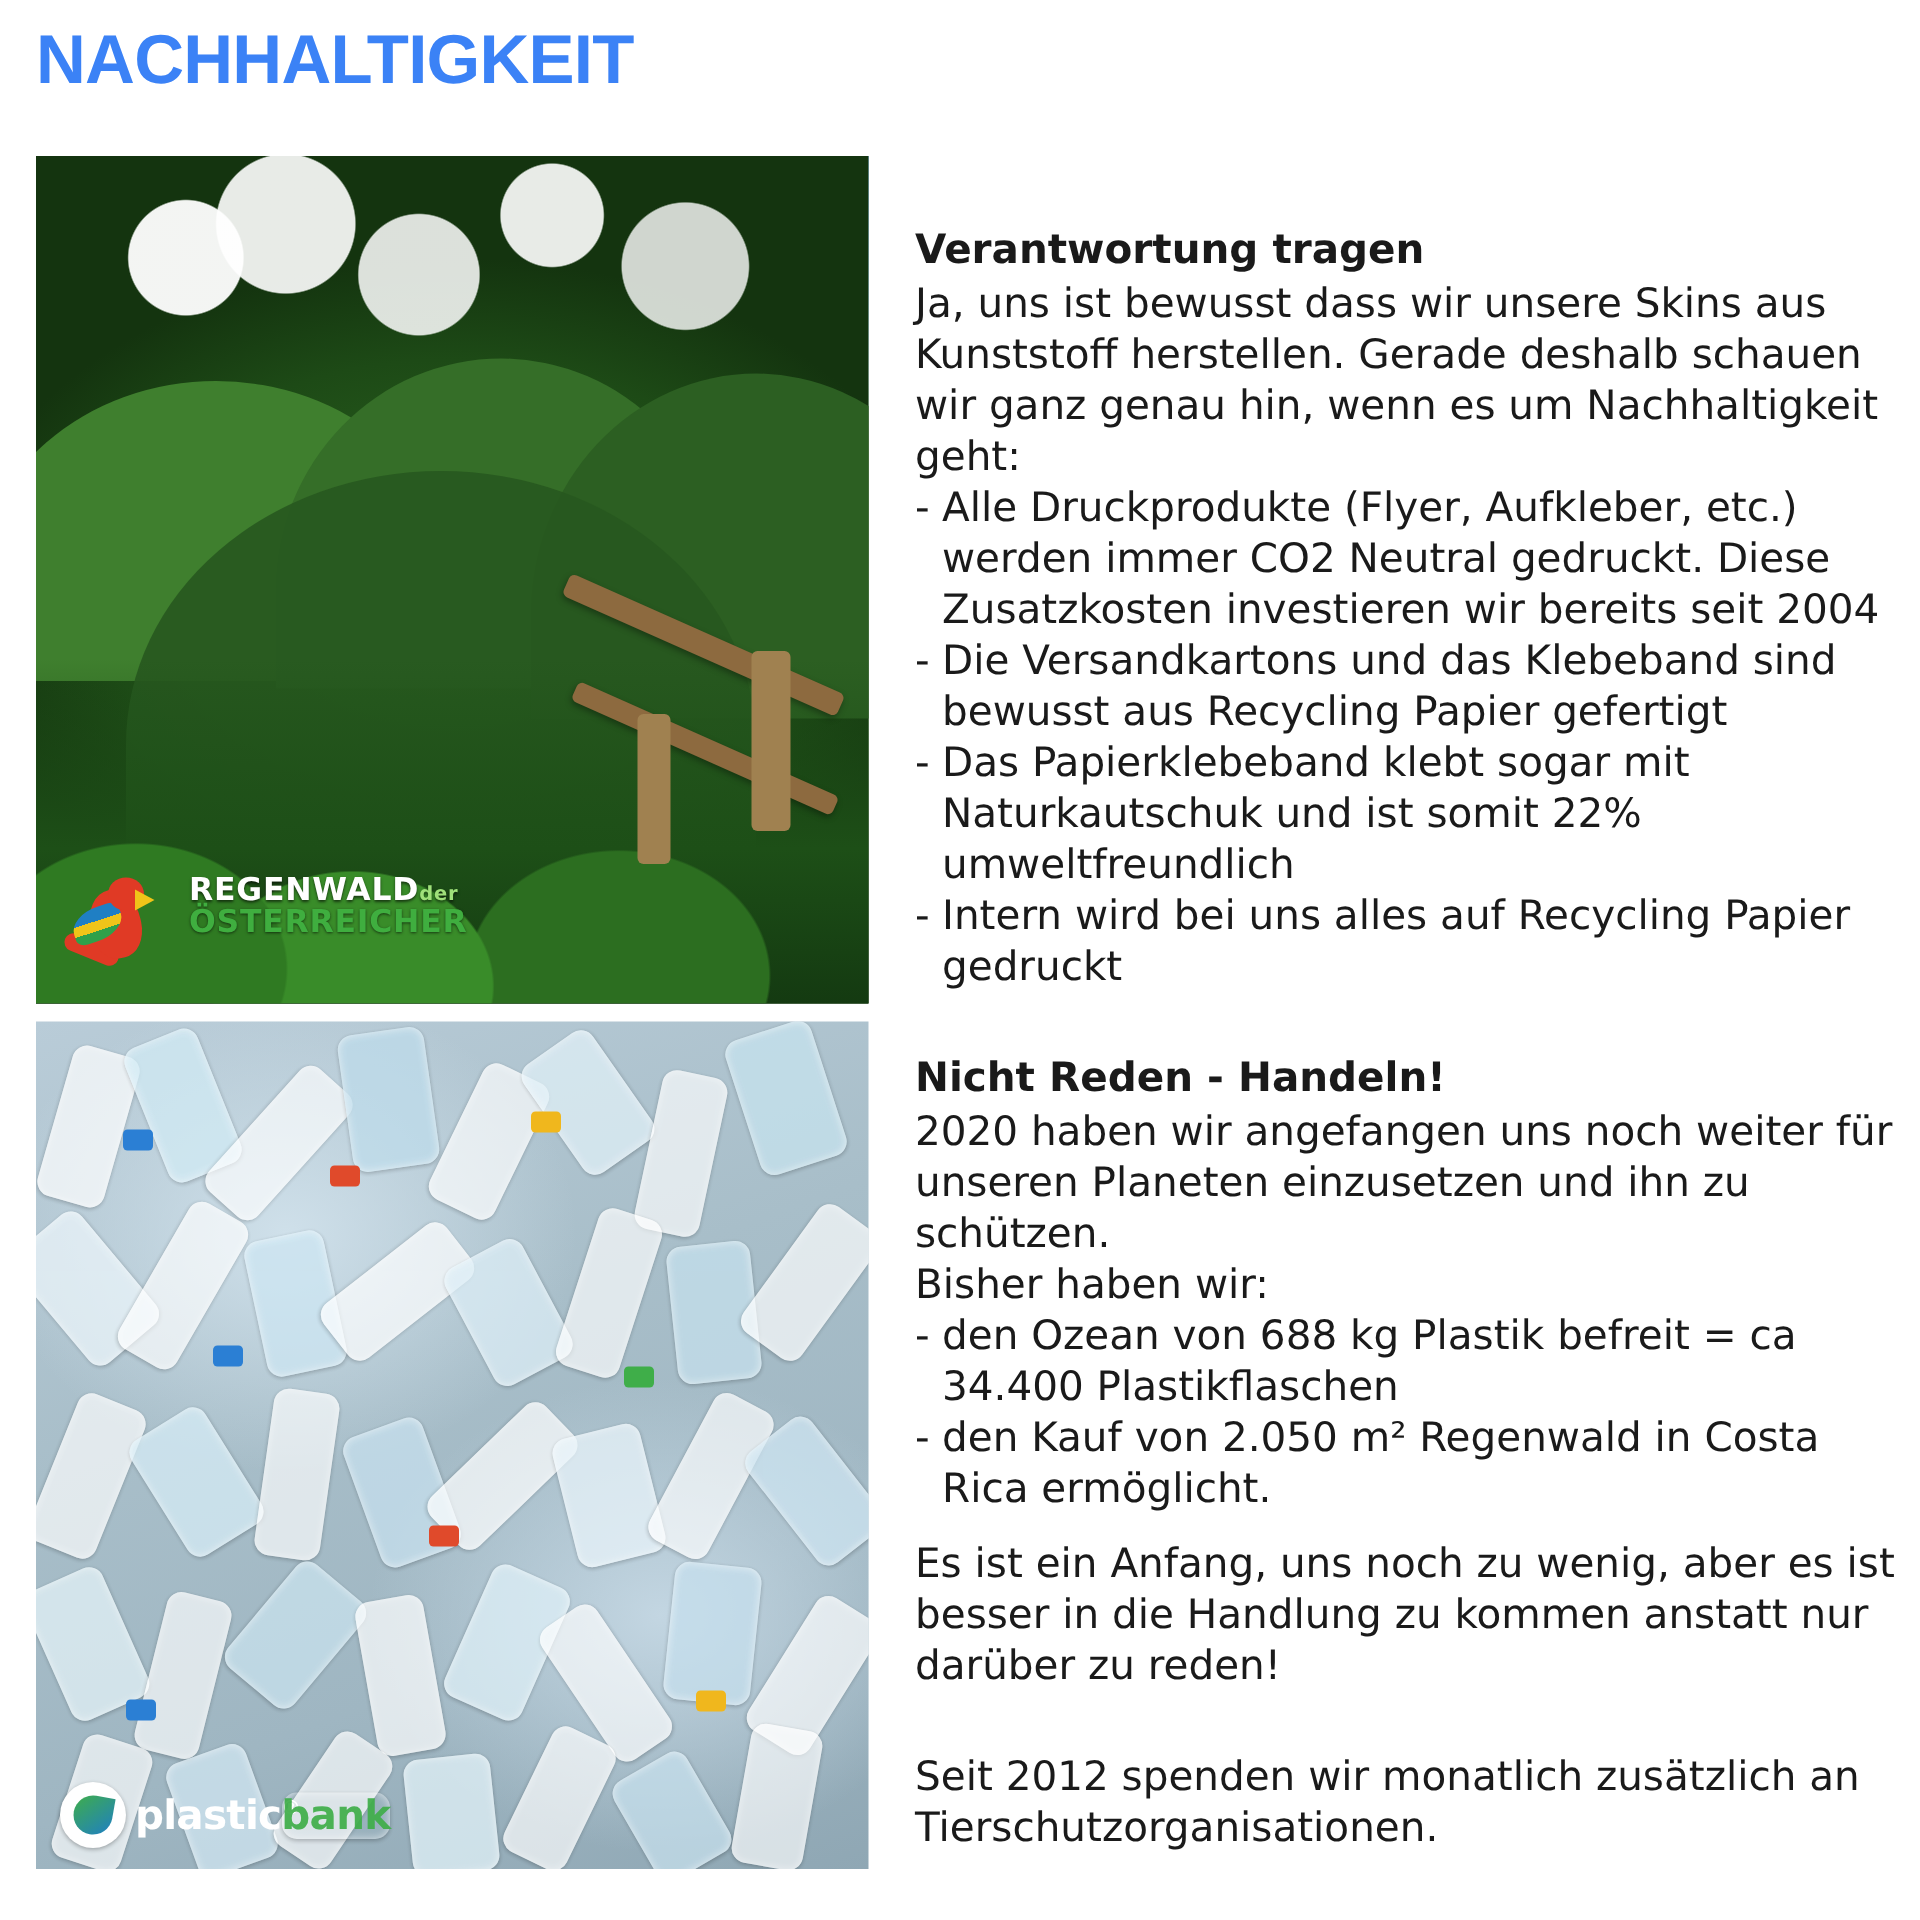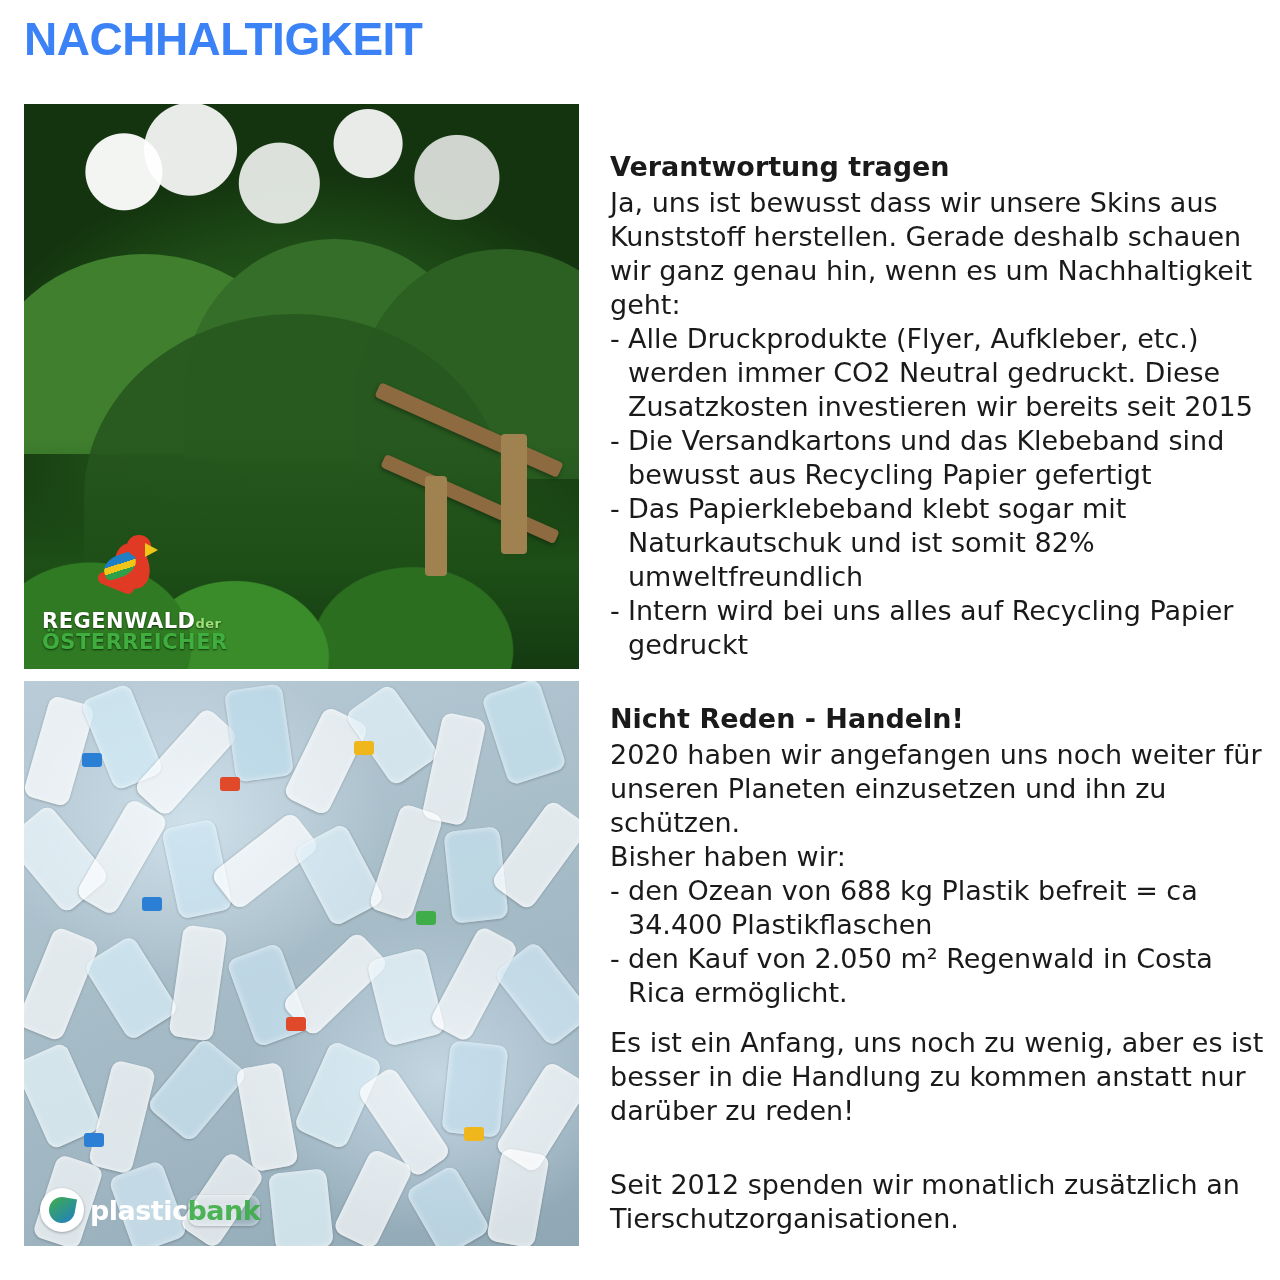--- a/index.html
+++ b/index.html
@@ -90,23 +90,21 @@
   .rf-rail.r2 { right: 14px; top: 388px; width: 190px; height: 14px; transform: rotate(24deg); }
   .rf-post { position: absolute; background: #a08150; border-radius: 4px; }
   .rf-post.p1 { right: 52px; top: 330px; width: 26px; height: 120px; }
   .rf-post.p2 { right: 132px; top: 372px; width: 22px; height: 100px; }
 
   .rf-logo {
     position: absolute;
     left: 18px;
     bottom: 16px;
     display: flex;
-    align-items: center;
     gap: 8px;
-    flex-direction: column;
   }
   .parrot { position: relative; width: 76px; height: 70px; }
   .parrot .body {
     position: absolute; left: 18px; top: 10px; width: 34px; height: 46px;
     background: #e03a25; border-radius: 50% 50% 45% 45%;
     transform: rotate(-12deg);
   }
   .parrot .head {
     position: absolute; left: 30px; top: 2px; width: 24px; height: 22px;
     background: #e03a25; border-radius: 50%;
@@ -317,29 +315,29 @@
   </div>
 
   <div class="text-col">
 
     <div class="blk">
       <h3>Verantwortung tragen</h3>
       <p class="para">Ja, uns ist bewusst dass wir unsere Skins aus Kunststoff herstellen. Gerade deshalb schauen wir ganz genau hin, wenn es um Nachhaltigkeit geht:</p>
       <ul class="bullets">
         <li>
           <span class="dash">-</span>
-          <span>Alle Druckprodukte (Flyer, Aufkleber, etc.) werden immer CO2 Neutral gedruckt. Diese Zusatzkosten investieren wir bereits seit 2015</span>
+          <span>Alle Druckprodukte (Flyer, Aufkleber, etc.) werden immer CO2 Neutral gedruckt. Diese Zusatzkosten investieren wir bereits seit 2004</span>
         </li>
         <li>
           <span class="dash">-</span>
           <span>Die Versandkartons und das Klebeband sind bewusst aus Recycling Papier gefertigt</span>
         </li>
         <li>
           <span class="dash">-</span>
-          <span>Das Papierklebeband klebt sogar mit Naturkautschuk und ist somit 82% umweltfreundlich</span>
+          <span>Das Papierklebeband klebt sogar mit Naturkautschuk und ist somit 22% umweltfreundlich</span>
         </li>
         <li>
           <span class="dash">-</span>
           <span>Intern wird bei uns alles auf Recycling Papier gedruckt</span>
         </li>
       </ul>
     </div>
 
     <div class="blk">
       <h3>Nicht Reden - Handeln!</h3>

